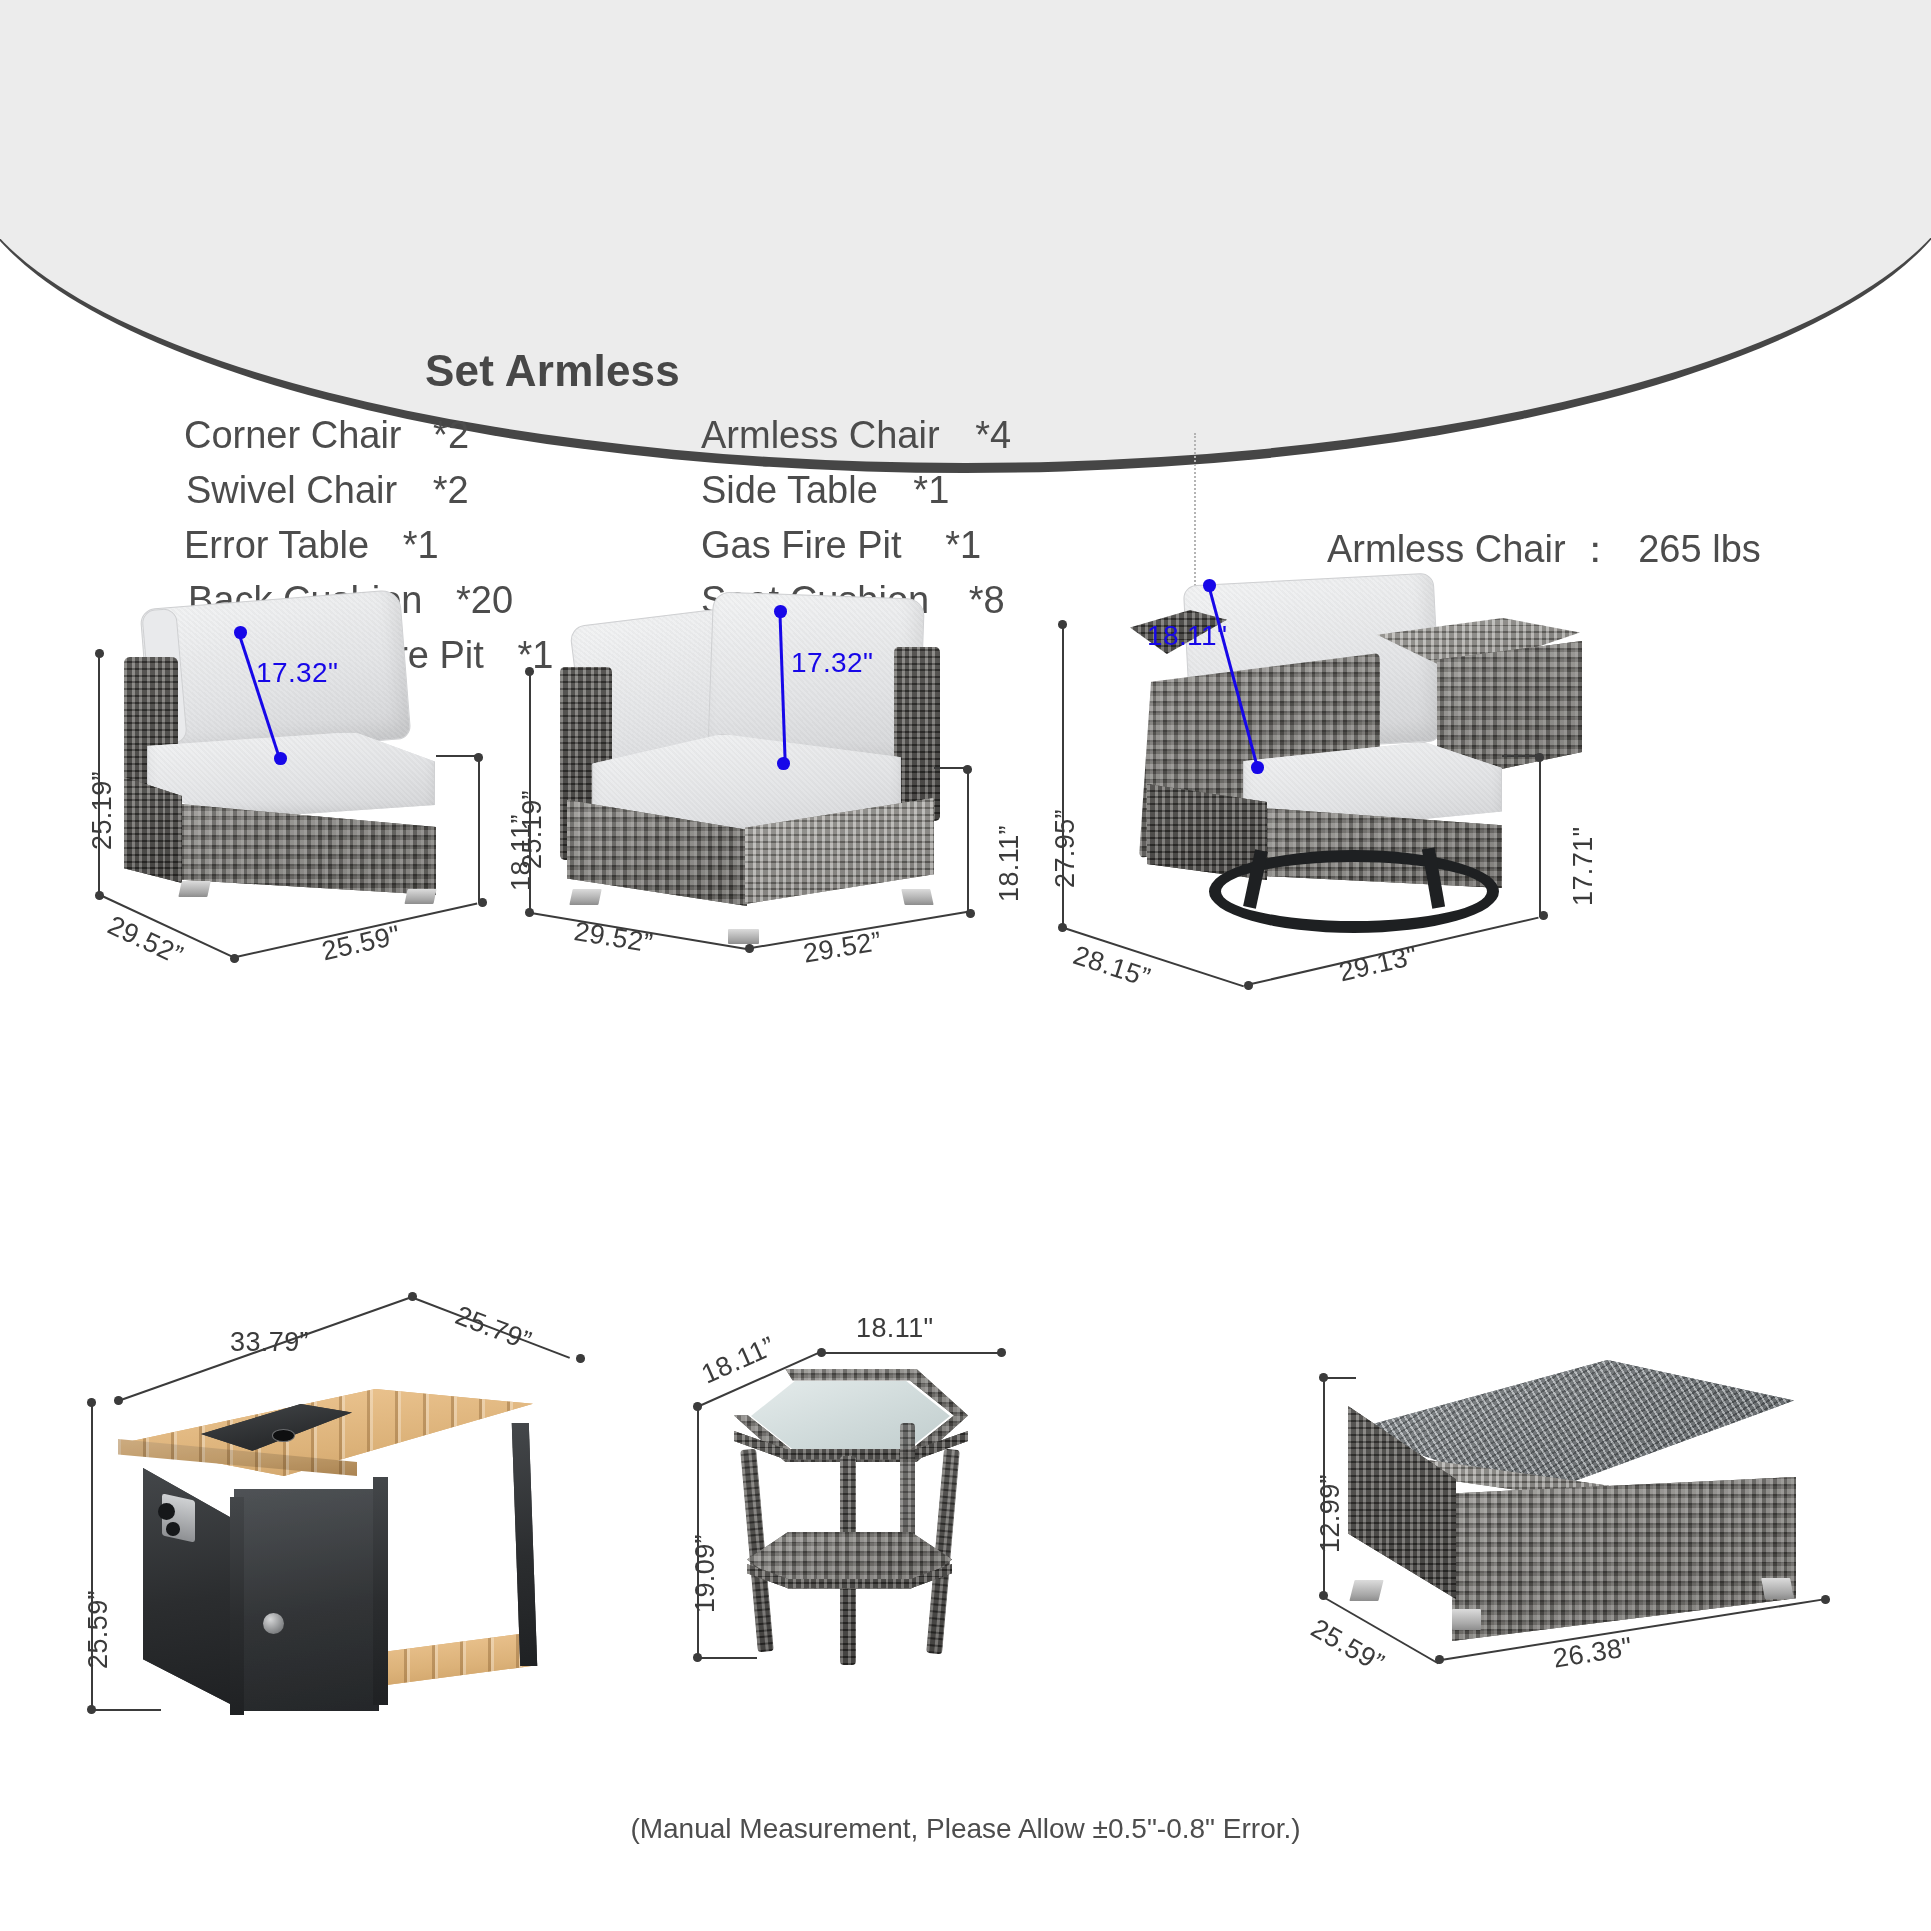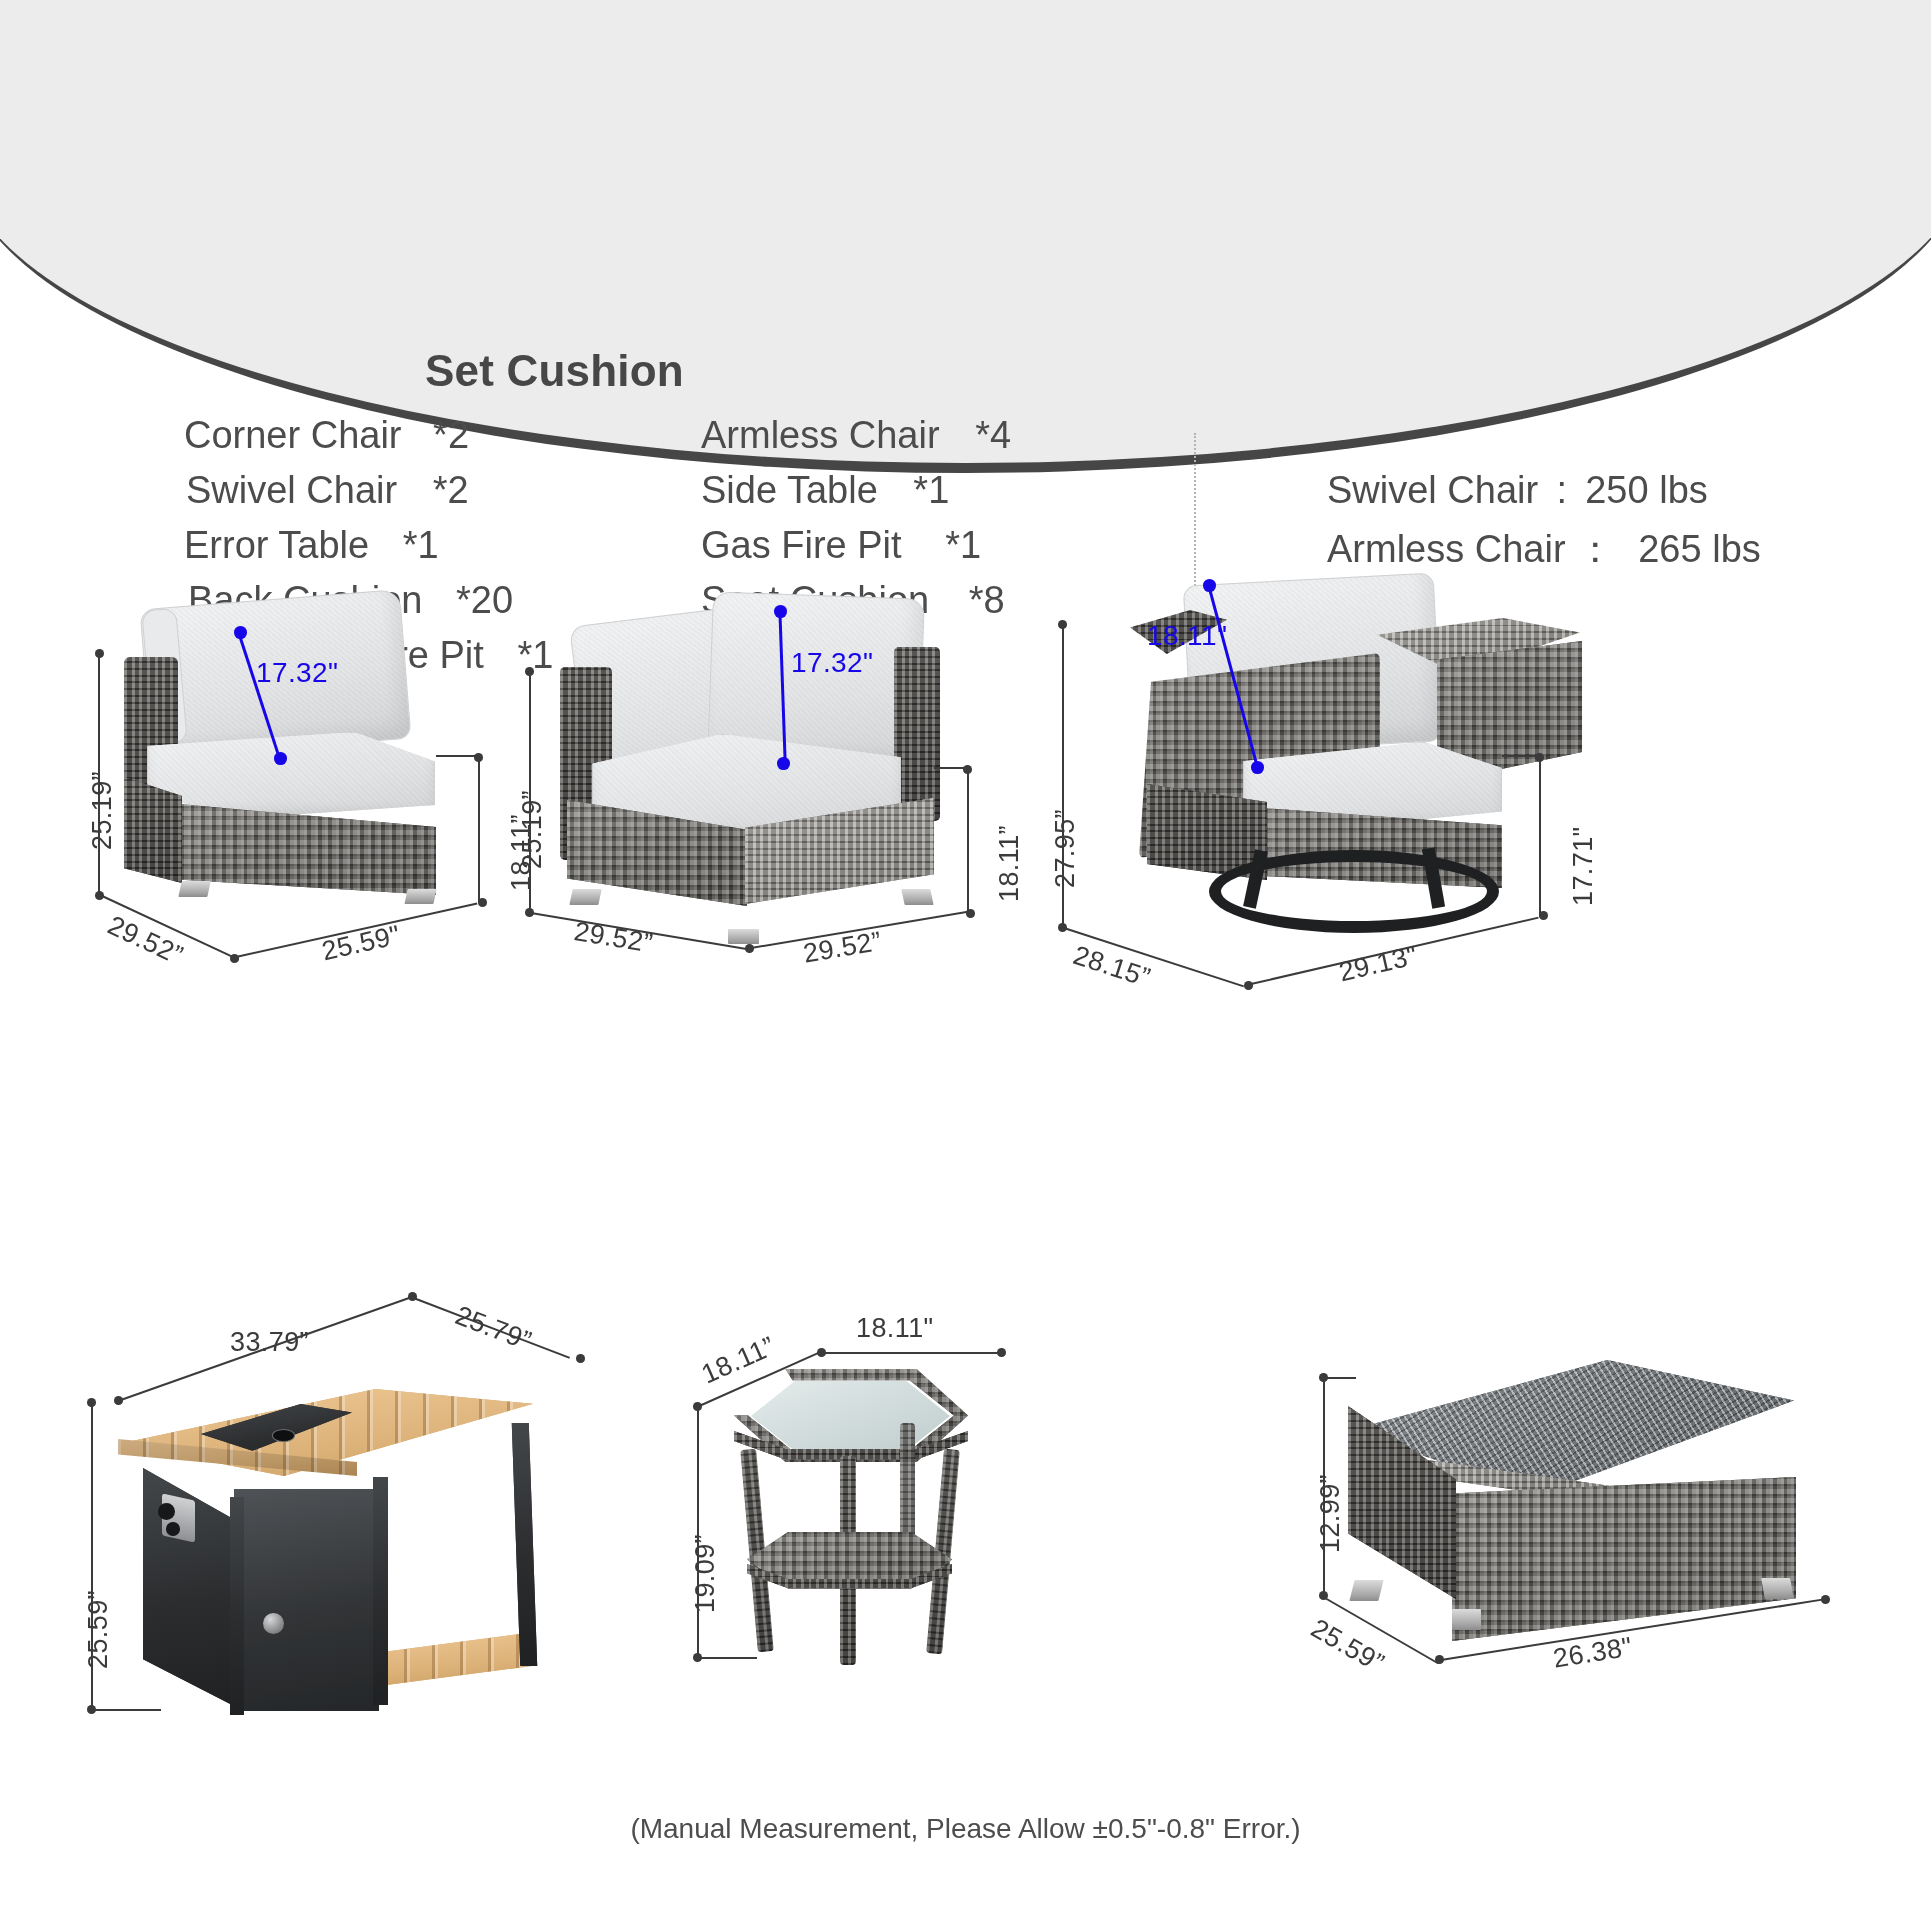--- a/index.html
+++ b/index.html
@@ -118,21 +118,21 @@
     text-align:center;font-size:28px;color:#4d4d4d;
   }
 </style>
 </head>
 <body>
 
 <div id="header-banner"></div>
 
 <div id="header-content">
 
-  <div class="hdr-title" id="title-set">Set Cushion</div>
+  <div class="hdr-title" id="title-set">Set Armless</div>
 
   <div id="hdr-divider"></div>
 
   <div class="spec-line" style="left:145px;top:124px;">
     <span>Corner Chair</span>
     <span class="spec-qty" style="padding-left:21px;">*2</span>
   </div>
   <div class="spec-line" style="left:147px;top:179px;">
     <span>Swivel Chair</span>
     <span class="spec-qty" style="padding-left:25px;">*2</span>
@@ -160,25 +160,20 @@
   </div>
   <div class="spec-line" style="left:662px;top:234px;">
     <span>Gas Fire Pit</span>
     <span class="spec-qty" style="padding-left:33px;">*1</span>
   </div>
   <div class="spec-line" style="left:662px;top:289px;">
     <span>Seat Cushion</span>
     <span class="spec-qty" style="padding-left:29px;">*8</span>
   </div>
 
-  <div class="spec-line" style="left:1288px;top:179px;">
-    <span>Swivel Chair</span>
-    <span style="padding-left:7.7px;">:</span>
-    <span style="padding-left:7.7px;">250 lbs</span>
-  </div>
   <div class="spec-line" style="left:1288px;top:234px;">
     <span>Armless Chair</span>
     <span>：</span>
     <span style="padding-left:13.5px;">265 lbs</span>
   </div>
 </div>
 
 <div class="figure" style="left:0px;top:570px;width:599px;height:406px;">
 
   <div class="fabric" style="position:absolute;left:145px;top:29px;width:261px;height:150px;

